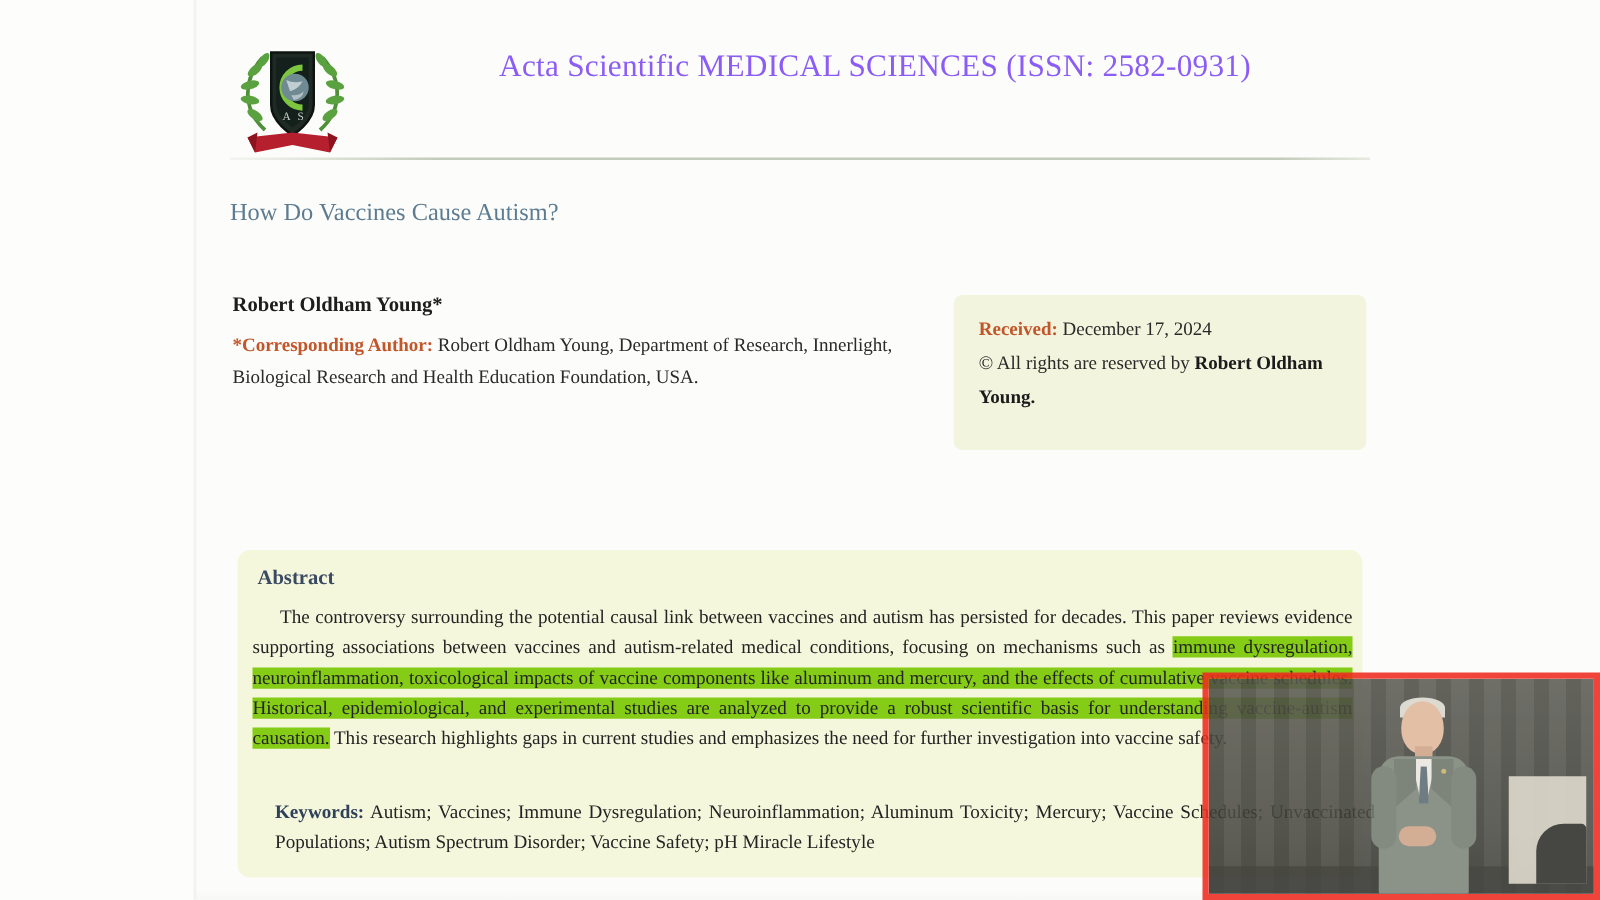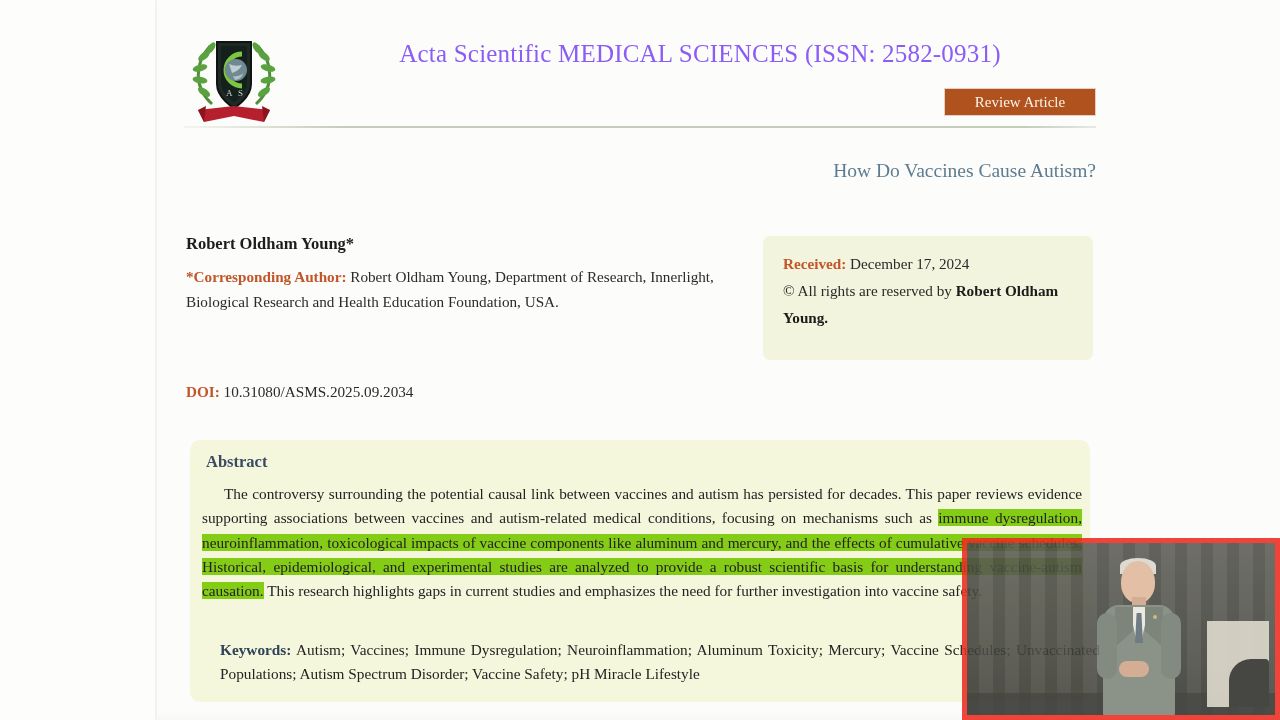--- a/index.html
+++ b/index.html
@@ -116,21 +116,21 @@
         rgba(185,195,175,0.85) 92%,
         rgba(190,200,180,0.35) 100%);
   }
 
   
   .paper-title {
     position: absolute;
     left: 184px;
     top: 160px;
     width: 912px;
-    text-align: right;
+    text-align: left;
     font-family: "Liberation Serif", serif;
     font-size: 19.5px;
     color: #5d7c91;
   }
 
   
   .author-block {
     position: absolute;
     left: 186px;
     top: 232px;
@@ -417,37 +417,33 @@
           <path d="M14 84 L22 80 L20 96 Z" fill="#8c141f"></path>
           <path d="M86 84 L78 80 L80 96 Z" fill="#8c141f"></path>
         </svg>
       </div>
 
       <div class="journal-title">
         <span>Acta Scientific MEDICAL SCIENCES (ISSN: 2582-0931)</span>
       </div>
 
 
-      <div class="badge-review">Review Article</div>
     </div>
 
     <div class="header-rule"></div>
 
     <div class="paper-title">How Do Vaccines Cause Autism?</div>
 
     <div class="author-block">
       <div class="author-name">Robert Oldham Young*</div>
       <div class="corr">
         <span class="corr-label">*Corresponding Author:</span><span> Robert Oldham Young, Department of Research, Innerlight, Biological Research and Health Education Foundation, USA.</span>
       </div>
     </div>
 
-    <div class="doi">
-      <span class="doi-label">DOI:</span><span> 10.31080/ASMS.2025.09.2034</span>
-    </div>
 
     <div class="dates-box">
       <div class="dates-inner">
         <div>
           <span class="date-label">Received:</span><span> December 17, 2024</span>
         </div>
         <div class="rights">
           <span>© All rights are reserved by </span><strong>Robert Oldham Young.</strong>
         </div>
       </div>

